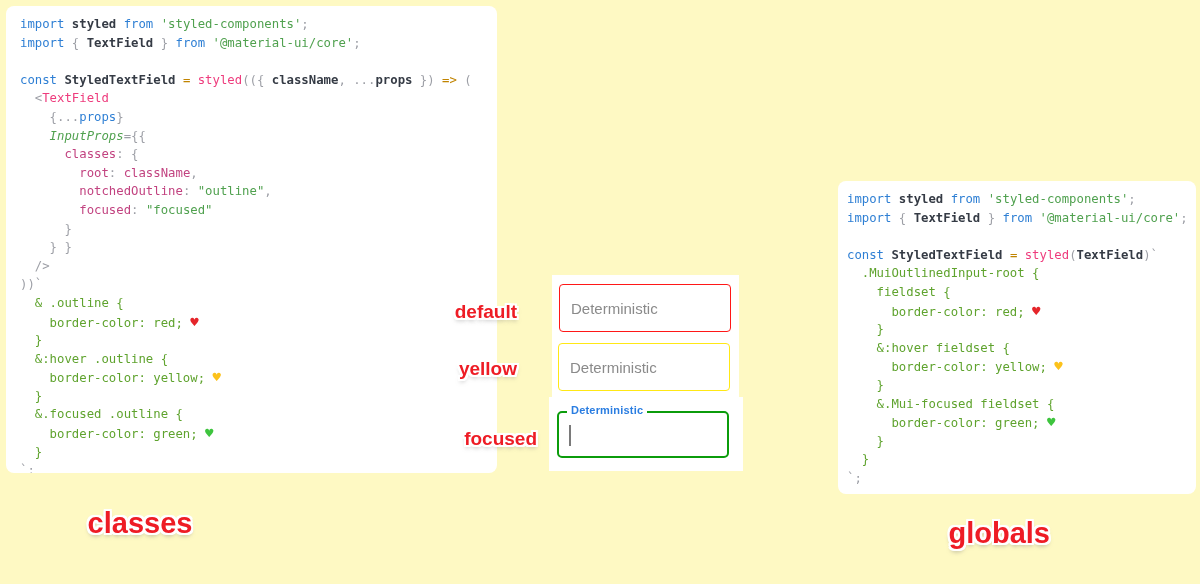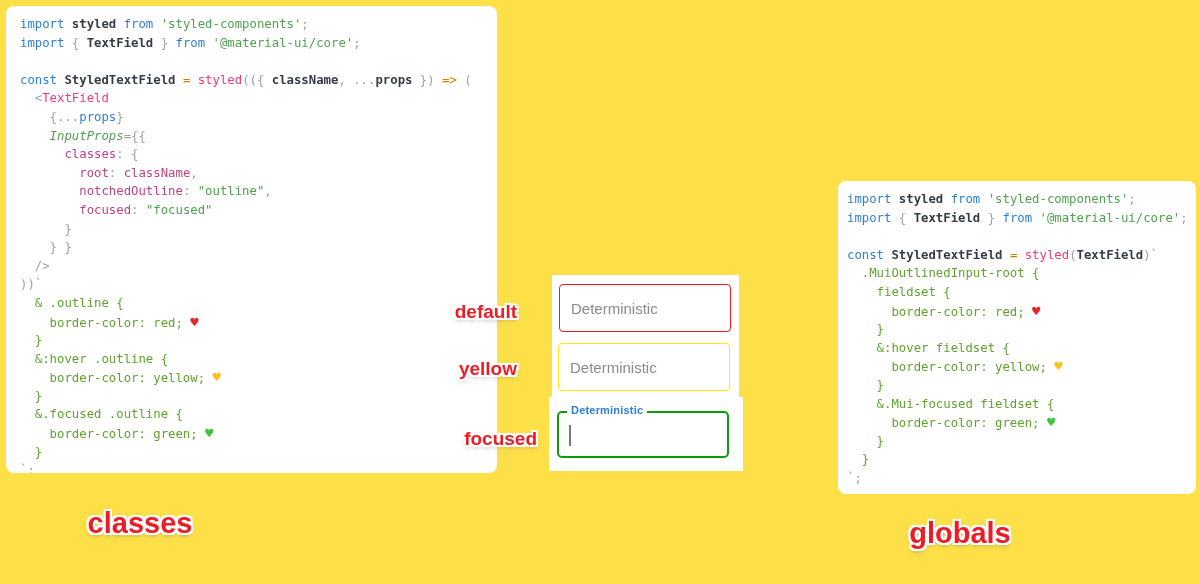--- a/index.html
+++ b/index.html
@@ -1,16 +1,16 @@
 <!DOCTYPE html>
 <html><head>
 <meta charset="utf-8">
 <style>
   html,body{margin:0;padding:0;background:#000;}
-  .stage{position:relative;width:1200px;height:584px;background:#fde047;overflow:hidden;
+  .stage{position:relative;width:1200px;height:584px;background:#fef9c3;overflow:hidden;
          font-family:"Liberation Sans",sans-serif;}
 
   
   .code-panel{position:absolute;background:#fff;border-radius:8px;overflow:hidden;
               font-family:"DejaVu Sans Mono",monospace;font-size:12.3px;line-height:18.6px;
               white-space:pre;color:#383a42;}
   .code-classes{left:6px;top:6px;width:491px;height:467px;padding:9px 0 0 14px;box-sizing:border-box;}
   .code-globals{left:838px;top:181px;width:358px;height:313px;padding:9px 0 0 9px;box-sizing:border-box;}
   .cl{height:18.6px;}
   .t-kw{color:#2e7fd4;}
@@ -53,21 +53,21 @@
       text-shadow:-2px -2px 0 #fff,2px -2px 0 #fff,-2px 2px 0 #fff,2px 2px 0 #fff,
                   -2px 0 0 #fff,2px 0 0 #fff,0 -2px 0 #fff,0 2px 0 #fff,
                   -1px -2px 0 #fff,1px 2px 0 #fff,2px 1px 0 #fff,-2px -1px 0 #fff,
                   0 3px 4px rgba(120,120,120,.55);}
   .lbl-state{font-size:19px;text-align:right;}
   .lbl-default{left:379px;top:301px;width:138px;}
   .lbl-hover{left:390px;top:358px;width:127px;}
   .lbl-focused{left:390px;top:428px;width:147px;}
   .lbl-caption{font-size:29px;text-align:center;}
   .lbl-classes{left:50px;top:507px;width:180px;}
-  .lbl-globals{left:870px;top:517px;width:180px;}
+  .lbl-globals{left:870px;top:517px;width:180px;text-align:right;}
 </style>
 </head>
 <body>
 
 <div class="stage">
 
   <div class="code-panel code-classes"><div class="cl"><span class="t-kw">import</span><span class="t-id"> styled </span><span class="t-kw">from</span><span class="t-str"> 'styled-components'</span><span class="t-pun">;</span></div><div class="cl"><span class="t-kw">import</span><span class="t-pun"> { </span><span class="t-id">TextField</span><span class="t-pun"> } </span><span class="t-kw">from</span><span class="t-str"> '@material-ui/core'</span><span class="t-pun">;</span></div><div class="cl">&nbsp;</div><div class="cl"><span class="t-kw">const</span><span class="t-id"> StyledTextField </span><span class="t-op">=</span><span class="t-fn"> styled</span><span class="t-pun">(({ </span><span class="t-id">className</span><span class="t-pun">, ...</span><span class="t-id">props</span><span class="t-pun"> }) </span><span class="t-op">=&gt;</span><span class="t-pun"> (</span></div><div class="cl"><span class="t-pun">  &lt;</span><span class="t-tag">TextField</span></div><div class="cl"><span class="t-pun">    {...</span><span class="t-kw">props</span><span class="t-pun">}</span></div><div class="cl"><span class="t-attr">    InputProps</span><span class="t-pun">={{</span></div><div class="cl"><span class="t-key">      classes</span><span class="t-pun">: {</span></div><div class="cl"><span class="t-key">        root</span><span class="t-pun">: </span><span class="t-key">className</span><span class="t-pun">,</span></div><div class="cl"><span class="t-key">        notchedOutline</span><span class="t-pun">: </span><span class="t-str">"outline"</span><span class="t-pun">,</span></div><div class="cl"><span class="t-key">        focused</span><span class="t-pun">: </span><span class="t-str">"focused"</span></div><div class="cl"><span class="t-pun">      }</span></div><div class="cl"><span class="t-pun">    } }</span></div><div class="cl"><span class="t-pun">  /&gt;</span></div><div class="cl"><span class="t-pun">))`</span></div><div class="cl"><span class="t-css">  &amp; .outline {</span></div><div class="cl"><span class="t-css">    border-color: red; </span><span class="t-hr">♥</span></div><div class="cl"><span class="t-css">  }</span></div><div class="cl"><span class="t-css">  &amp;:hover .outline {</span></div><div class="cl"><span class="t-css">    border-color: yellow; </span><span class="t-hy">♥</span></div><div class="cl"><span class="t-css">  }</span></div><div class="cl"><span class="t-css">  &amp;.focused .outline {</span></div><div class="cl"><span class="t-css">    border-color: green; </span><span class="t-hg">♥</span></div><div class="cl"><span class="t-css">  }</span></div><div class="cl"><span class="t-pun">`;</span></div></div>
 
   <div class="code-panel code-globals"><div class="cl"><span class="t-kw">import</span><span class="t-id"> styled </span><span class="t-kw">from</span><span class="t-str"> 'styled-components'</span><span class="t-pun">;</span></div><div class="cl"><span class="t-kw">import</span><span class="t-pun"> { </span><span class="t-id">TextField</span><span class="t-pun"> } </span><span class="t-kw">from</span><span class="t-str"> '@material-ui/core'</span><span class="t-pun">;</span></div><div class="cl">&nbsp;</div><div class="cl"><span class="t-kw">const</span><span class="t-id"> StyledTextField </span><span class="t-op">=</span><span class="t-fn"> styled</span><span class="t-pun">(</span><span class="t-id">TextField</span><span class="t-pun">)`</span></div><div class="cl"><span class="t-css">  .MuiOutlinedInput-root {</span></div><div class="cl"><span class="t-css">    fieldset {</span></div><div class="cl"><span class="t-css">      border-color: red; </span><span class="t-hr">♥</span></div><div class="cl"><span class="t-css">    }</span></div><div class="cl"><span class="t-css">    &amp;:hover fieldset {</span></div><div class="cl"><span class="t-css">      border-color: yellow; </span><span class="t-hy">♥</span></div><div class="cl"><span class="t-css">    }</span></div><div class="cl"><span class="t-css">    &amp;.Mui-focused fieldset {</span></div><div class="cl"><span class="t-css">      border-color: green; </span><span class="t-hg">♥</span></div><div class="cl"><span class="t-css">    }</span></div><div class="cl"><span class="t-css">  }</span></div><div class="cl"><span class="t-pun">`;</span></div></div>
 

